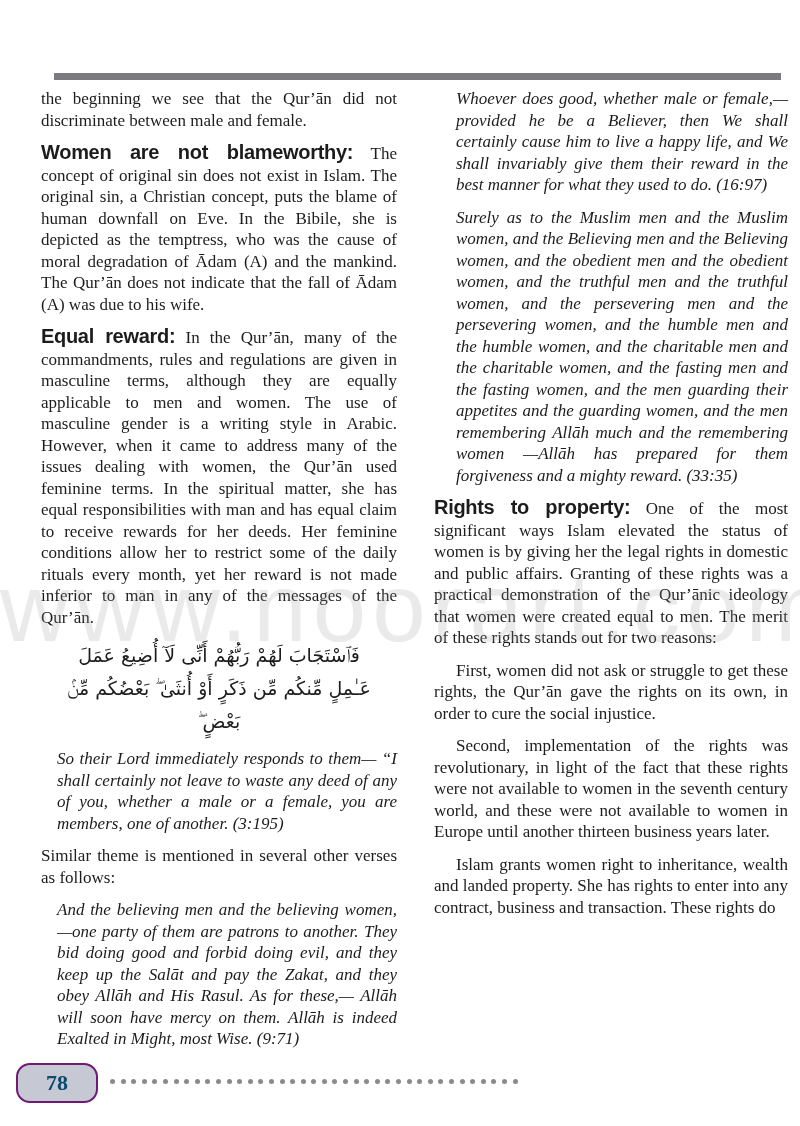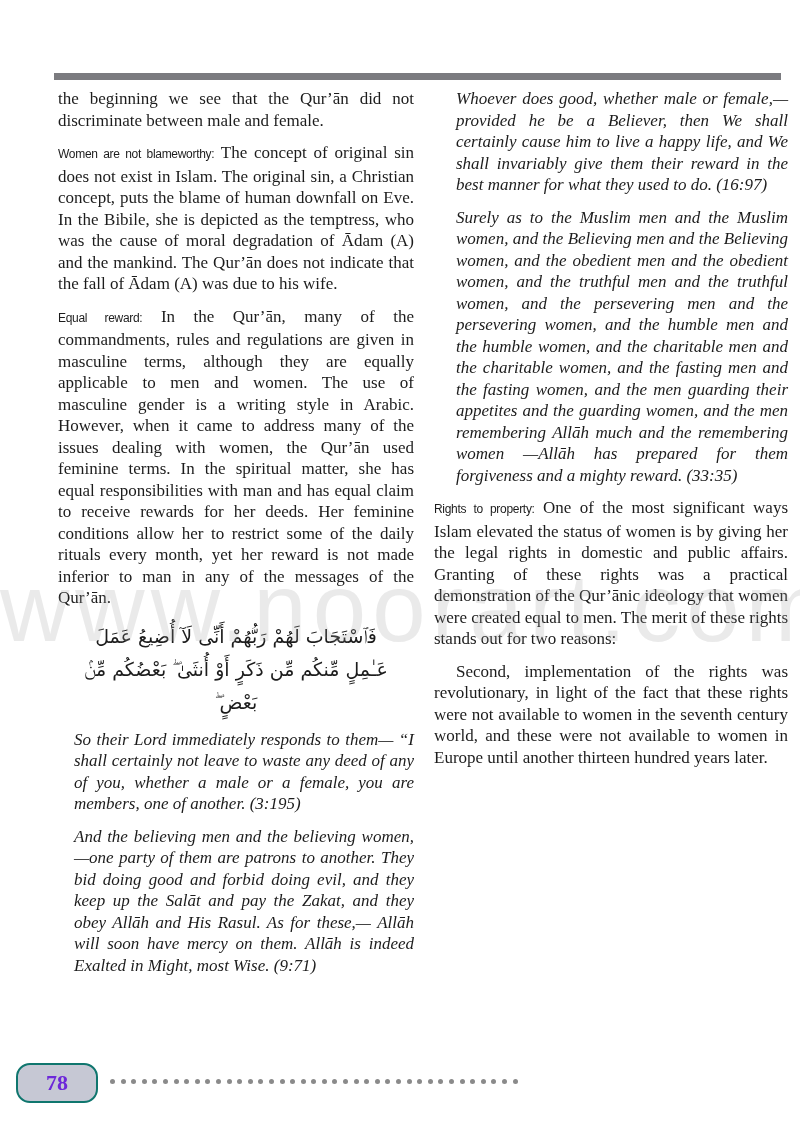--- a/index.html
+++ b/index.html
@@ -5,64 +5,67 @@
   html, body { margin: 0; padding: 0; }
   body {
     width: 800px; height: 1126px; background: #ffffff; position: relative; overflow: hidden;
     font-family: "Liberation Serif", "DejaVu Serif", serif; color: #1c1c1c;
   }
   .top-bar {
     position: absolute; left: 54px; top: 73px; width: 727px; height: 7px;
     background: #7b7b7f;
   }
   .col { position: absolute; top: 88px; }
-  .col-left { left: 58px; width: 356px; }
+  .col-left { left: 41px; width: 356px; }
   .col-right { left: 434px; width: 354px; }
   p { margin: 0 0 11px 0; font-size: 17px; line-height: 21.5px; text-align: justify; }
   .it { font-style: italic; }
-  .head { font-family: "Liberation Sans", "DejaVu Sans", sans-serif; font-weight: normal; font-size: 12px; letter-spacing: -0.3px; }
+  .head { font-family: "Liberation Sans", "DejaVu Sans", sans-serif; font-weight: bold; font-size: 20px; letter-spacing: -0.3px; }
   .verse-left { margin-left: 16px; }
   .verse-right { margin-left: 22px; }
   .indent { text-indent: 22px; }
   .arabic {
     direction: rtl; text-align: center; font-family: "DejaVu Sans", sans-serif; font-size: 19px;
     line-height: 33px; margin: 8px 0 10px 0; padding: 0 14px;
   }
   .footer { position: absolute; left: 16px; top: 1063px; width: 770px; height: 40px; }
   .page-badge {
-    position: absolute; left: 0; top: 0; width: 78px; height: 36px; border: 2px solid #0f766e;
+    position: absolute; left: 0; top: 0; width: 78px; height: 36px; border: 2px solid #701a75;
     border-radius: 14px; background: #c6c8d4; display: flex; align-items: center; justify-content: center;
-    font-family: "Liberation Serif", serif; font-weight: bold; font-size: 22px; color: #6d28d9;
+    font-family: "Liberation Serif", serif; font-weight: bold; font-size: 22px; color: #0c4a6e;
   }
   .dots { position: absolute; left: 94px; top: 16px; display: flex; gap: 5.6px; }
   .dot { width: 5px; height: 5px; border-radius: 50%; background: #8a8a8a; }
   .watermark {
     position: absolute; left: 0; top: 560px; width: 800px; text-align: center; font-family: "Liberation Sans", sans-serif;
     font-size: 96px; color: rgba(160,160,160,0.22); letter-spacing: 6px; pointer-events: none; line-height: 1;
   }
 </style>
 </head>
 <body>
 
 <div class="top-bar"></div>
 
 <div class="col col-left">
   <p>the beginning we see that the Qur’ān did not discriminate between male and female.</p>
   <p><span class="head">Women are not blameworthy:</span><span> The concept of original sin does not exist in Islam. The original sin, a Christian concept, puts the blame of human downfall on Eve. In the Bibile, she is depicted as the temptress, who was the cause of moral degradation of Ādam (A) and the mankind. The Qur’ān does not indicate that the fall of Ādam (A) was due to his wife.</span></p>
   <p><span class="head">Equal reward:</span><span> In the Qur’ān, many of the commandments, rules and regulations are given in masculine terms, although they are equally applicable to men and women. The use of masculine gender is a writing style in Arabic. However, when it came to address many of the issues dealing with women, the Qur’ān used feminine terms. In the spiritual matter, she has equal responsibilities with man and has equal claim to receive rewards for her deeds. Her feminine conditions allow her to restrict some of the daily rituals every month, yet her reward is not made inferior to man in any of the messages of the Qur’ān.</span></p>
   <div class="arabic">فَٱسْتَجَابَ لَهُمْ رَبُّهُمْ أَنِّى لَآ أُضِيعُ عَمَلَ عَـٰمِلٍ مِّنكُم مِّن ذَكَرٍ أَوْ أُنثَىٰ ۖ بَعْضُكُم مِّنۢ بَعْضٍ ۖ</div>
   <p class="it verse-left">So their Lord immediately responds to them— “I shall certainly not leave to waste any deed of any of you, whether a male or a female, you are members, one of another.  (3:195)</p>
+  <p>Similar theme is mentioned in several other verses as follows:</p>
   <p class="it verse-left">And the believing men and the believing women,—one party of them are patrons to another. They bid doing good and forbid doing evil, and they keep up the Salāt and pay the Zakat, and they obey Allāh and His Rasul. As for these,— Allāh will soon have mercy on them. Allāh is indeed Exalted in Might, most Wise. (9:71)</p>
 </div>
 
 <div class="col col-right">
   <p class="it verse-right">Whoever does good, whether male or female,— provided he be a Believer, then We shall certainly cause him to live a happy life, and We shall invariably give them their reward in the best manner for what they used to do. (16:97)</p>
   <p class="it verse-right">Surely as to the Muslim men and the Muslim women, and the Believing men and the Believing women, and the obedient men and the obedient women, and the truthful men and the truthful women, and the persevering men and the persevering women, and the humble men and the humble women, and the charitable men and the charitable women, and the fasting men and the fasting women, and the men guarding their appetites and the guarding women, and the men remembering Allāh much and the remembering women —Allāh has prepared for them forgiveness and a mighty reward. (33:35)</p>
   <p><span class="head">Rights to property:</span><span> One of the most significant ways Islam elevated the status of women is by giving her the legal rights in domestic and public affairs. Granting of these rights was a practical demonstration of the Qur’ānic ideology that women were created equal to men. The merit of these rights stands out for two reasons:</span></p>
-  <p class="indent">Second, implementation of the rights was revolutionary, in light of the fact that these rights were not available to women in the seventh century world, and these were not available to women in Europe until another thirteen hundred years later.</p>
+  <p class="indent">First, women did not ask or struggle to get these rights, the Qur’ān gave the rights on its own, in order to cure the social injustice.</p>
+  <p class="indent">Second, implementation of the rights was revolutionary, in light of the fact that these rights were not available to women in the seventh century world, and these were not available to women in Europe until another thirteen business years later.</p>
+  <p class="indent">Islam grants women right to inheritance, wealth and landed property. She has rights to enter into any contract, business and transaction. These rights do</p>
 </div>
 
 <div class="watermark">www.noorart.com</div>
 
 <div class="footer">
   <div class="page-badge">78</div>
   <div class="dots" id="dots">
       <span class="dot"></span>
       <span class="dot"></span>
       <span class="dot"></span>

